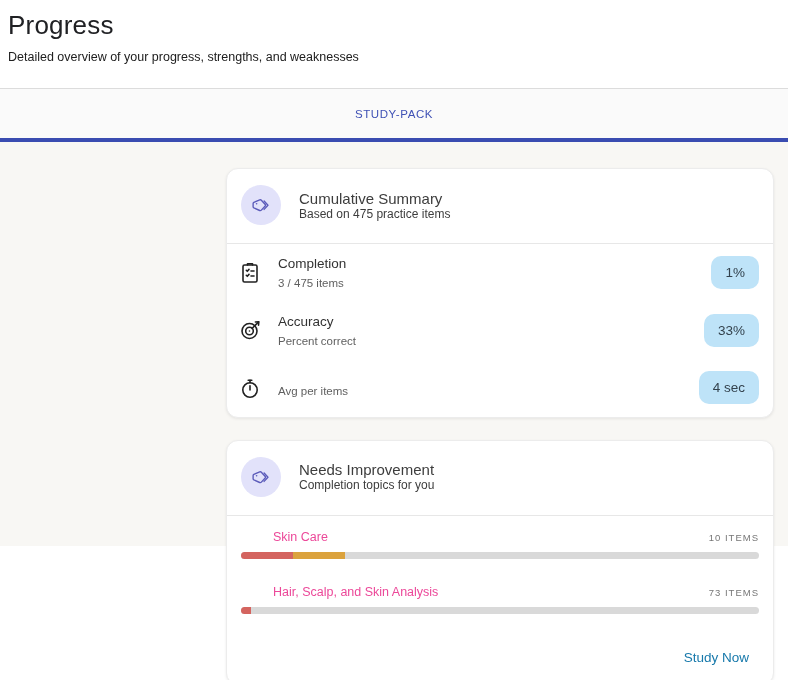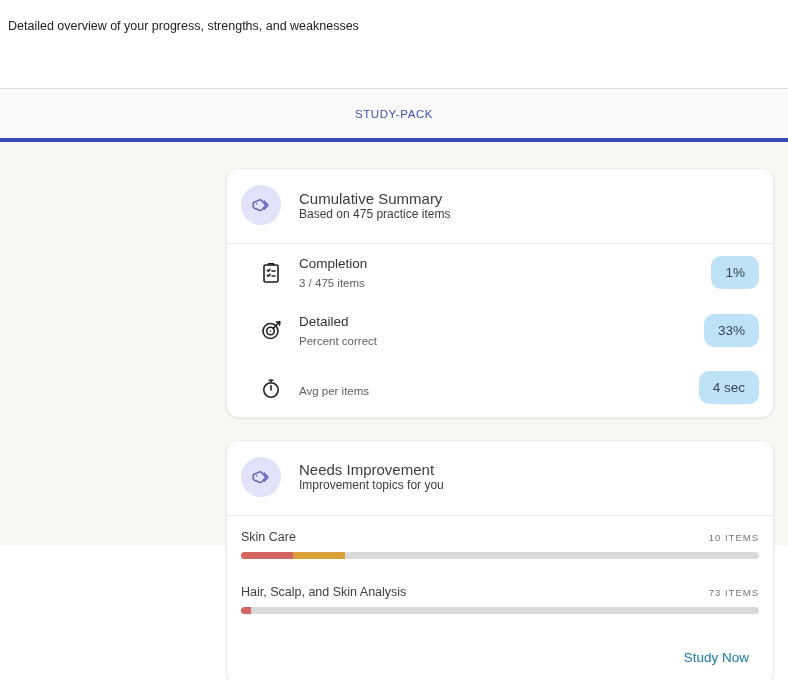--- a/index.html
+++ b/index.html
@@ -38,48 +38,49 @@
   .avatar {
     width:40px; height:40px; border-radius:50%; background:#e2e2fa;
     display:flex; align-items:center; justify-content:center; flex:0 0 40px;
   }
   .card-header-text { margin-left:18px; }
   .card-title { font-size:15px; color:#3d3d3d; font-weight:400; }
   .card-subtitle { font-size:12px; color:#3d3d3d; }
   .divider { height:1px; background:#e7e7e7; }
   
   .stat-row {
-    display:flex; align-items:center; padding:10px 14px 10px 32px; height:57.5px;
+    display:flex; align-items:center; padding:10px 14px 10px 11px; height:57.5px;
   }
   .stat-icon { width:26px; flex:0 0 26px; display:flex; align-items:center; }
   .stat-text { margin-left:14px; flex:1; }
   .stat-label { font-size:13.5px; color:#333333; }
   .stat-sublabel { font-size:11.5px; color:#5f5f5f; margin-top:6px; }
   .stat-badge {
     background:#bee3f8; color:#33424d; font-size:13.5px;
     border-radius:10px; padding:9px 14px; min-width:47px; text-align:center;
   }
   
   .topic-row { padding:14px 14px 12px 14px; }
   .topic-head { display:flex; justify-content:space-between; align-items:baseline; }
-  .topic-name { font-size:12.5px; color:#404040; }
+  .topic-name { font-size:12.5px; color:#ec4899;margin-left:32px; }
   .topic-count { font-size:9.5px; color:#767676; letter-spacing:1px; }
   .topic-bar {
     margin-top:8px; height:7px; border-radius:4px; background:#d9d9d9;
     overflow:hidden; display:flex;
   }
   .topic-seg { height:100%; }
   .card-footer { text-align:right; padding:22px 24px 18px 24px; }
   .study-link { font-size:13.5px; color:#1779ab; text-decoration:none; cursor:pointer; }
   svg { display:block; }
 </style>
 </head>
 <body>
 
 <div class="page-header">
+  <div class="page-title">Progress</div>
   <div class="page-subtitle">Detailed overview of your progress, strengths, and weaknesses</div>
 </div>
 
 <div class="tabbar">
   <div class="tab">STUDY-PACK</div>
 </div>
 <div class="tab-underline"></div>
 
 <div class="content">
 
@@ -123,21 +124,21 @@
       <div class="stat-icon">
         <svg width="24" height="24" viewBox="0 0 24 24" fill="none" stroke="#212121" stroke-width="1.6" stroke-linecap="round" stroke-linejoin="round">
           <circle cx="11.5" cy="13" r="7.5"></circle>
           <circle cx="11.5" cy="13" r="3.8"></circle>
           <circle cx="11.5" cy="13" r="0.8" fill="#212121" stroke="none"></circle>
           <path d="M20.5 4 l-6.5 6.5"></path>
           <path d="M20.8 3.7 l-3.4 .3 M20.8 3.7 l-.3 3.4"></path>
         </svg>
       </div>
       <div class="stat-text">
-        <div class="stat-label">Detailed</div>
+        <div class="stat-label">Accuracy</div>
         <div class="stat-sublabel">Percent correct</div>
       </div>
       <div class="stat-badge">33%</div>
     </div>
 
     <div class="stat-row">
       <div class="stat-icon">
         <svg width="24" height="24" viewBox="0 0 24 24" fill="none" stroke="#212121" stroke-width="1.6" stroke-linecap="round" stroke-linejoin="round">
           <circle cx="12" cy="14" r="7.2"></circle>
           <path d="M12 14 v-4.2"></path>
@@ -158,21 +159,21 @@
         <span>
           <svg width="22" height="22" viewBox="0 0 24 24" fill="none" stroke="#5c5cba" stroke-width="1.5" stroke-linejoin="round" stroke-linecap="round">
             <path d="M4.2 9.2 L10.6 6.4 a1.6 1.6 0 0 1 1.8 .4 l4.2 4.6 a1.2 1.2 0 0 1 0 1.6 l-4.2 4.6 a1.6 1.6 0 0 1 -1.8 .4 L4.2 15.2 a1.4 1.4 0 0 1 -.8-1.3 v-3.4 a1.4 1.4 0 0 1 .8-1.3 Z"></path>
             <circle cx="7.2" cy="10.6" r="0.9" fill="#5c5cba" stroke="none"></circle>
             <path d="M15.4 7.6 l4.2 4.6 -4.2 4.6"></path>
           </svg>
         </span>
       </div>
       <div class="card-header-text">
         <div class="card-title">Needs Improvement</div>
-        <div class="card-subtitle">Improvement topics for you</div>
+        <div class="card-subtitle">Completion topics for you</div>
       </div>
     </div>
     <div class="divider"></div>
 
     <div class="topic-row">
       <div class="topic-head">
         <div class="topic-name">Skin Care</div>
         <div class="topic-count">10 ITEMS</div>
       </div>
       <div class="topic-bar">

